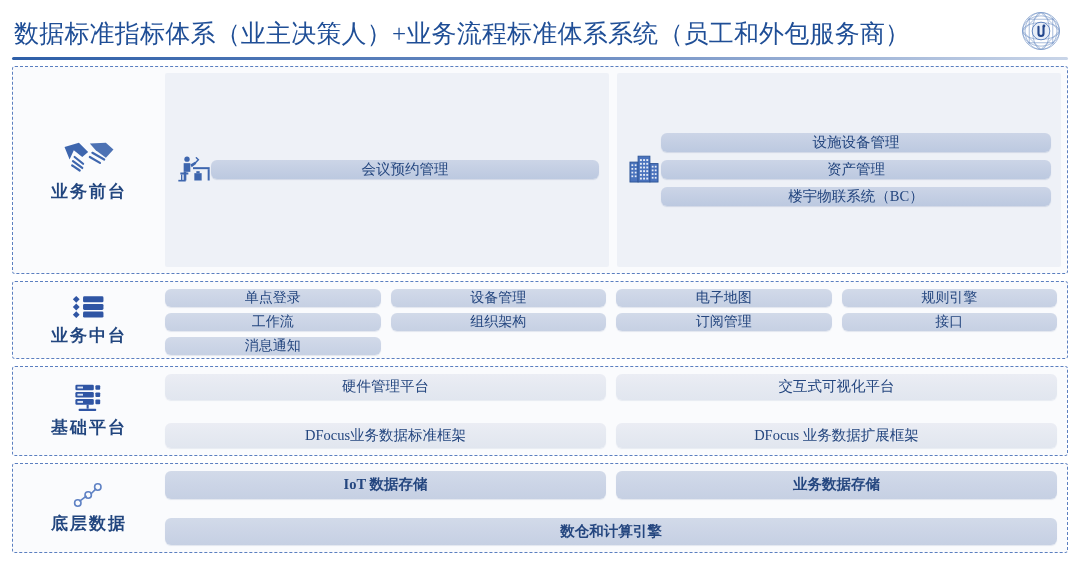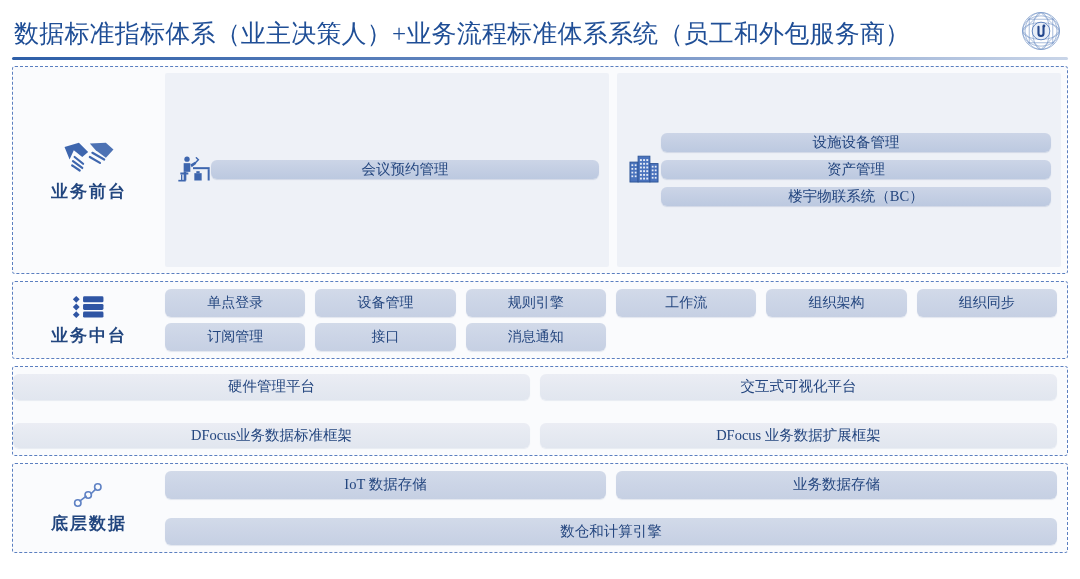--- a/index.html
+++ b/index.html
@@ -149,21 +149,21 @@
     gap: 8px;
     flex: 1;
   }
   .front-group .group-pills .pill { flex: 1 1 0; }
 
   
   .layer-mid { height: 78px; }
   .mid-grid {
     flex: 1;
     display: grid;
-    grid-template-columns: repeat(6, 1fr);
+    grid-template-columns: repeat(4, 1fr);
     grid-auto-rows: 1fr;
     gap: 6px 10px;
     padding: 7px 10px 7px 0;
   }
   .mid-grid .pill { font-size: 14px; }
 
   
   .layer-base { height: 90px; }
   .base-grid {
     flex: 1;
@@ -176,20 +176,21 @@
 
   
   .layer-data { height: 90px; }
   .data-grid {
     flex: 1;
     display: grid;
     grid-template-columns: 1fr 1fr;
     grid-auto-rows: 1fr;
     gap: 19px 10px;
     padding: 7px 10px 7px 0;
+    font-weight: bold;
   }
   .data-grid .span2 { grid-column: 1 / span 2; }
 </style>
 </head>
 <body>
 
 <div class="header">
   <div class="header-title">数据标准指标体系（业主决策人）+业务流程标准体系系统（员工和外包服务商）</div>
 
   <div class="header-logo">
@@ -334,33 +335,55 @@
           </g>
         </svg>
       </span>
       <span class="label-text">业务中台</span>
     </div>
 
     <div class="layer-body">
       <div class="mid-grid">
         <div class="pill mid">单点登录</div>
         <div class="pill mid">设备管理</div>
+        <div class="pill mid">电子地图</div>
         <div class="pill mid">规则引擎</div>
         <div class="pill mid">工作流</div>
         <div class="pill mid">组织架构</div>
-        <div class="pill mid">组织同步</div>
         <div class="pill mid">订阅管理</div>
         <div class="pill mid">接口</div>
         <div class="pill mid">消息通知</div>
       </div>
     </div>
   </div>
 
   <div class="layer layer-base">
 
+    <div class="layer-label">
+      <span class="label-icon">
+        <svg viewBox="0 0 40 36" width="32" height="29" aria-hidden="true">
+          <g fill="#2f55a4">
+            <rect x="3" y="2" width="23" height="7" rx="1.6"></rect>
+            <rect x="28" y="2.6" width="6" height="5.8" rx="1.2"></rect>
+            <rect x="3" y="11" width="23" height="7" rx="1.6"></rect>
+            <rect x="28" y="11.6" width="6" height="5.8" rx="1.2"></rect>
+            <rect x="3" y="20" width="23" height="7" rx="1.6"></rect>
+            <rect x="28" y="20.6" width="6" height="5.8" rx="1.2"></rect>
+            <rect x="17" y="27" width="2.6" height="5"></rect>
+            <rect x="7" y="32" width="22" height="2.8" rx="1"></rect>
+          </g>
+          <g fill="#dde6f5">
+            <rect x="5.5" y="4.3" width="7" height="2.4"></rect>
+            <rect x="5.5" y="13.3" width="7" height="2.4"></rect>
+            <rect x="5.5" y="22.3" width="7" height="2.4"></rect>
+          </g>
+        </svg>
+      </span>
+      <span class="label-text">基础平台</span>
+    </div>
 
     <div class="layer-body">
       <div class="base-grid">
         <div class="pill light">硬件管理平台</div>
         <div class="pill light">交互式可视化平台</div>
         <div class="pill light">DFocus业务数据标准框架</div>
         <div class="pill light">DFocus 业务数据扩展框架</div>
       </div>
     </div>
   </div>

